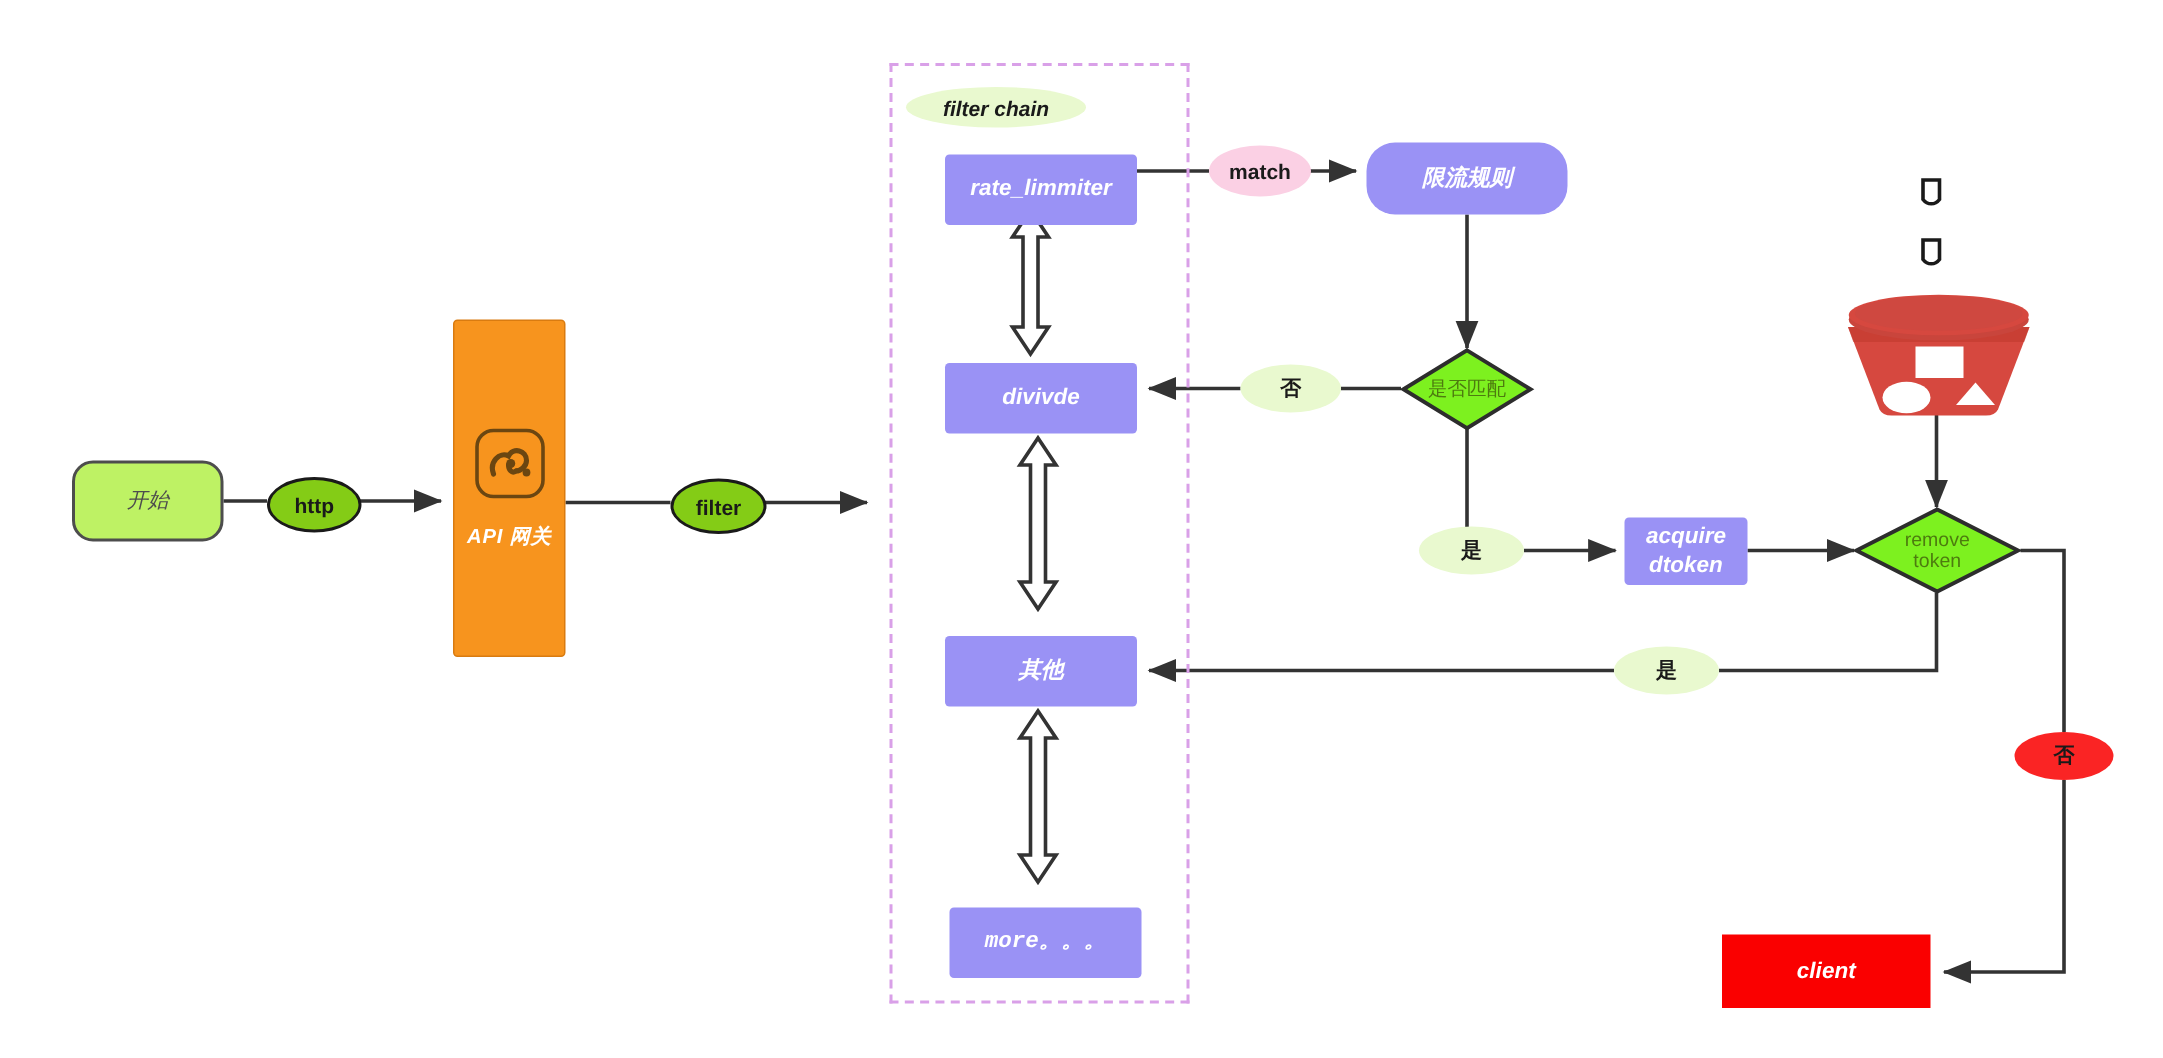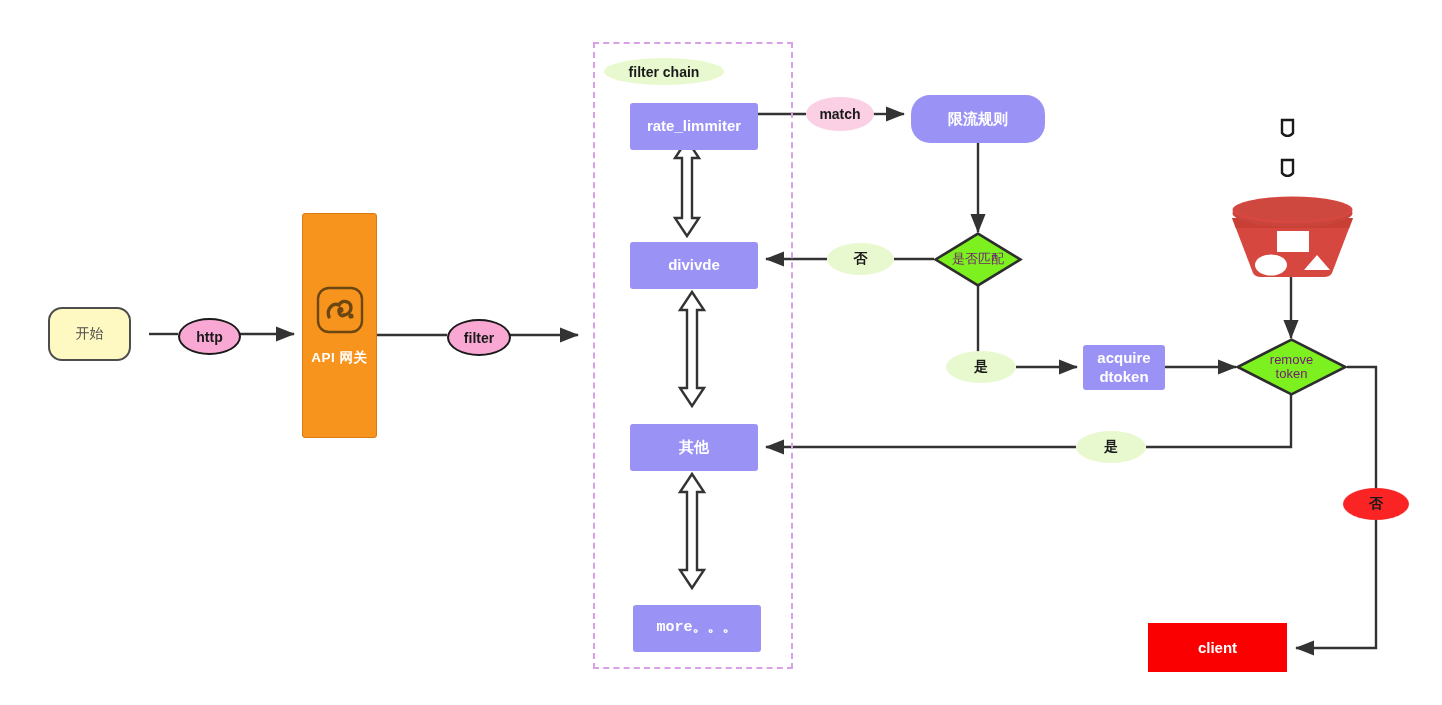--- a/index.html
+++ b/index.html
@@ -9,26 +9,26 @@
   body {
     font-family: "Liberation Sans", "DejaVu Sans", sans-serif;
   }
   #canvas {
     position: relative;
     width: 1442px;
     height: 705px;
     background: #ffffff;
     overflow: hidden;
   }
-  .node { position: absolute; box-sizing: border-box; }
+  .node { position: absolute; box-sizing: border-box; font-style: italic; }
 
   
   .start-node {
-    left: 48px; top: 307px; width: 83px; height: 54px;
-    background: #fef9c3;
+    left: 48px; top: 307px; width: 101px; height: 54px;
+    background: #bef264;
     border: 2px solid #4d4d4d;
     border-radius: 14px;
     display: flex; align-items: center; justify-content: center;
     color: #4d4d4d;
     font-size: 14px;
   }
 
   
   .gateway {
     left: 302px; top: 213px; width: 75px; height: 225px;
@@ -48,21 +48,21 @@
   .elabel {
     position: absolute;
     display: flex; align-items: center; justify-content: center;
     border-radius: 50%;
     font-size: 14px;
     font-weight: bold;
     color: #1a1a1a;
     white-space: nowrap;
   }
   .elabel.outlined {
-    background: #f9a8d4;
+    background: #84cc16;
     border: 2px solid #1a1a1a;
   }
   .elabel.pink { background: #fbd0e4; }
   .elabel.lightgreen { background: #e9f9cf; }
   .elabel.red { background: #fa2424; }
 
   
   .chain-box {
     left: 593px; top: 42px; width: 200px; height: 627px;
     border: 2px dashed #d9a0e8;
@@ -90,21 +90,21 @@
   .pbox.mono { font-family: "Liberation Mono", "DejaVu Sans Mono", monospace; }
 
   
   .diamond-wrap { position: absolute; }
   .diamond-wrap svg { position: absolute; left: 0; top: 0; overflow: visible; }
   .diamond-text {
     position: absolute; left: 0; top: 0;
     width: 100%; height: 100%;
     display: flex; align-items: center; justify-content: center;
     text-align: center; line-height: 1.1;
-    font-size: 13px; color: #701a75;
+    font-size: 13px; color: #4d7c0f;
     white-space: pre-line;
     pointer-events: none;
   }
 
   
   .client-box {
     left: 1148px; top: 623px; width: 139px; height: 49px;
     background: #fa0000;
     display: flex; align-items: center; justify-content: center;
     color: #ffffff; font-size: 15px; font-weight: bold;

